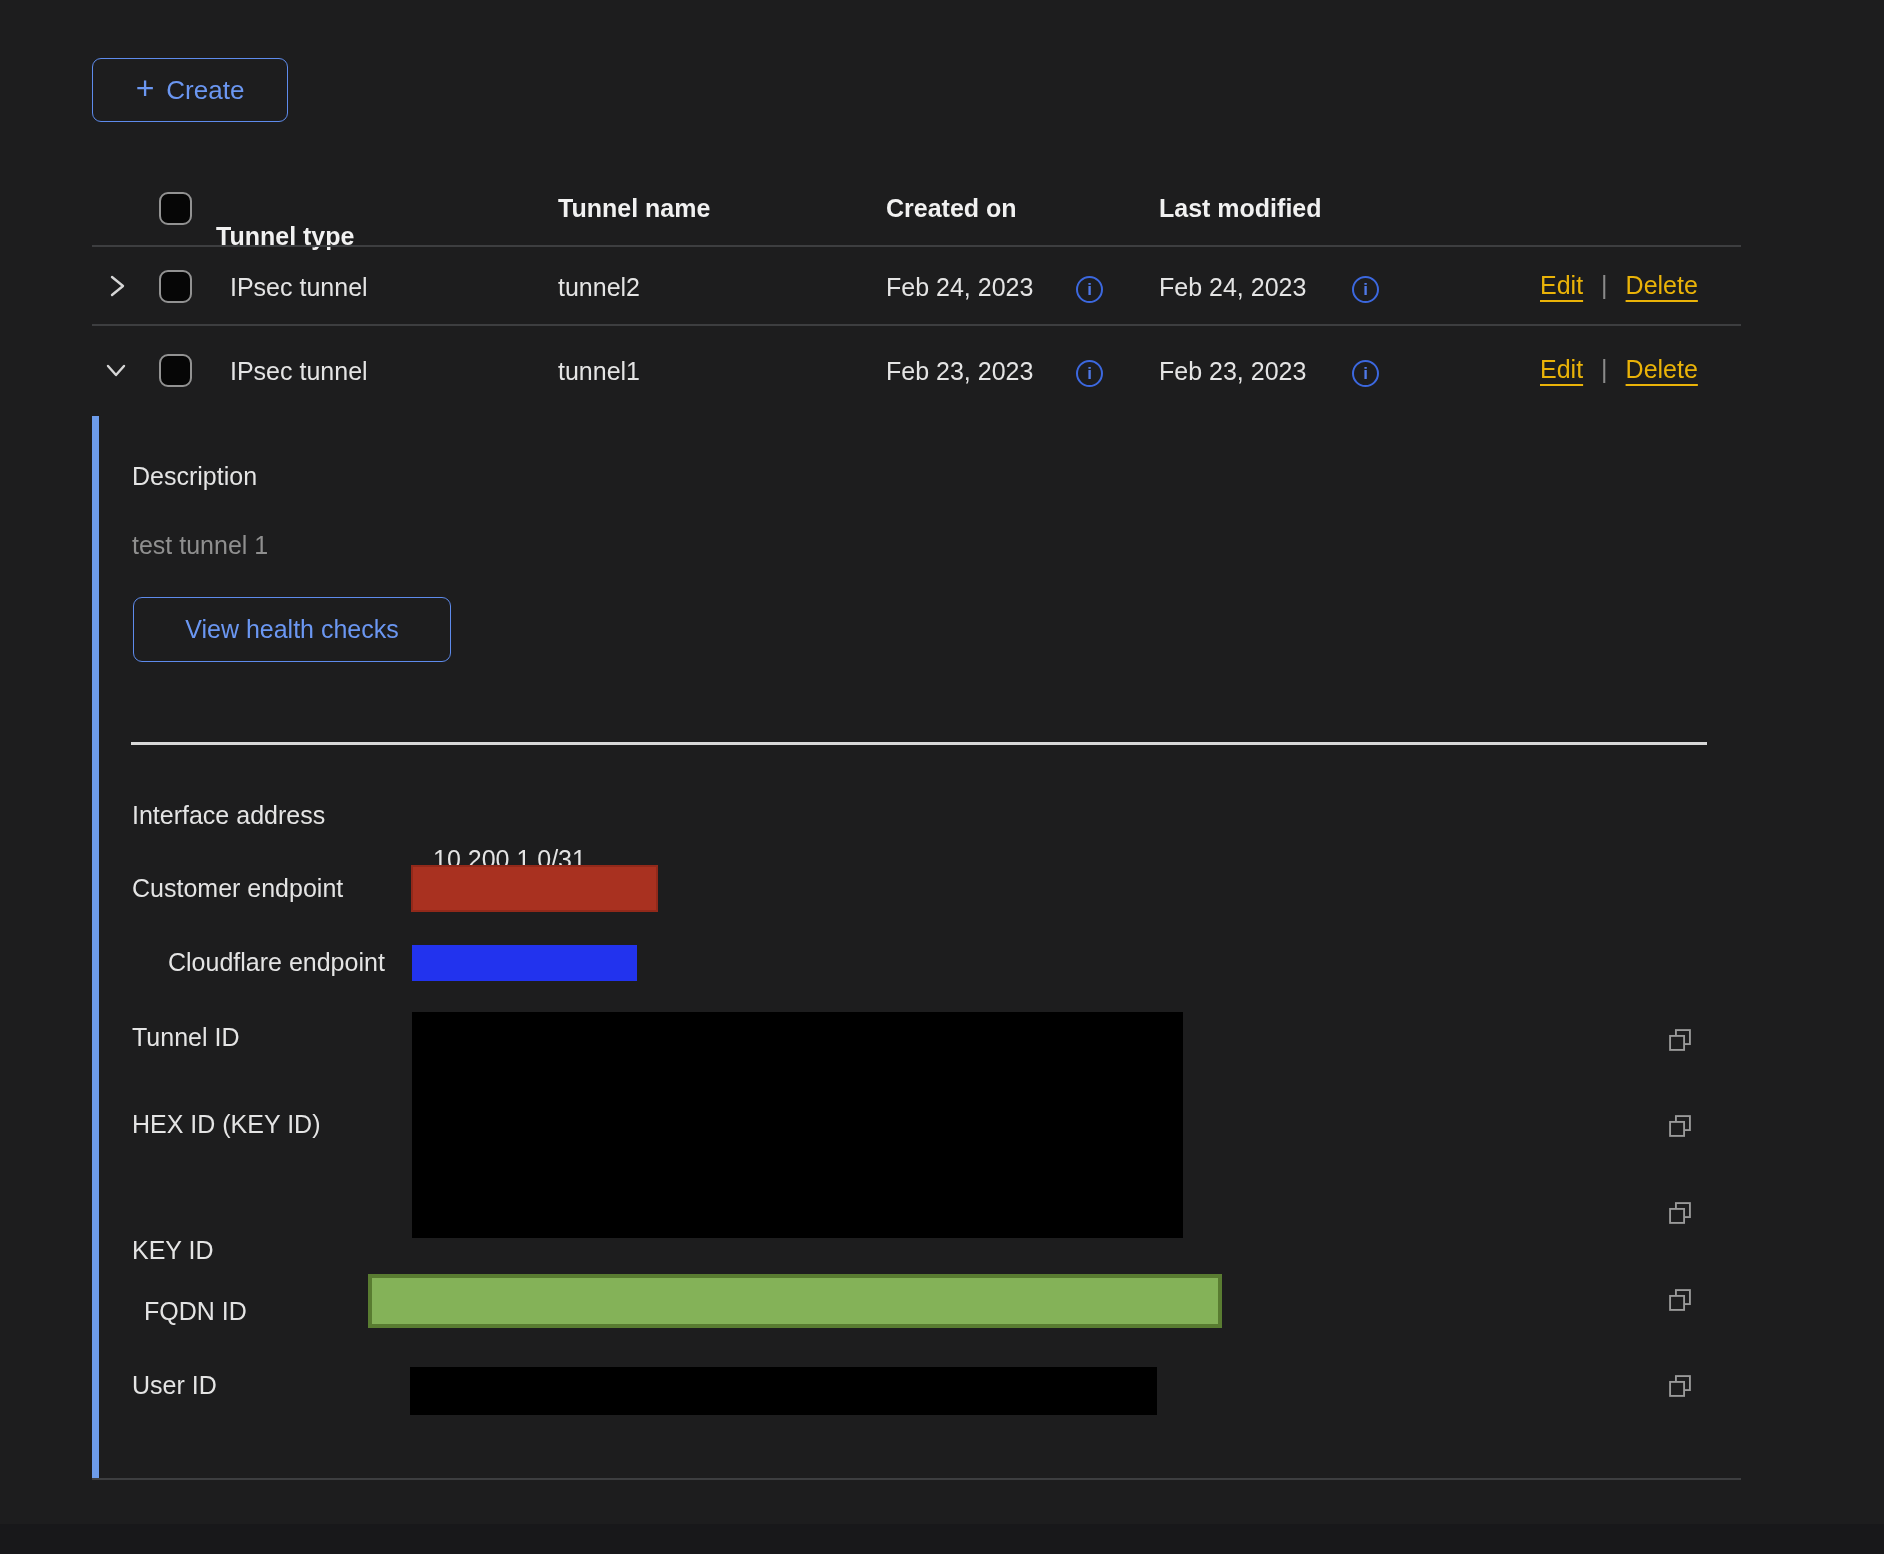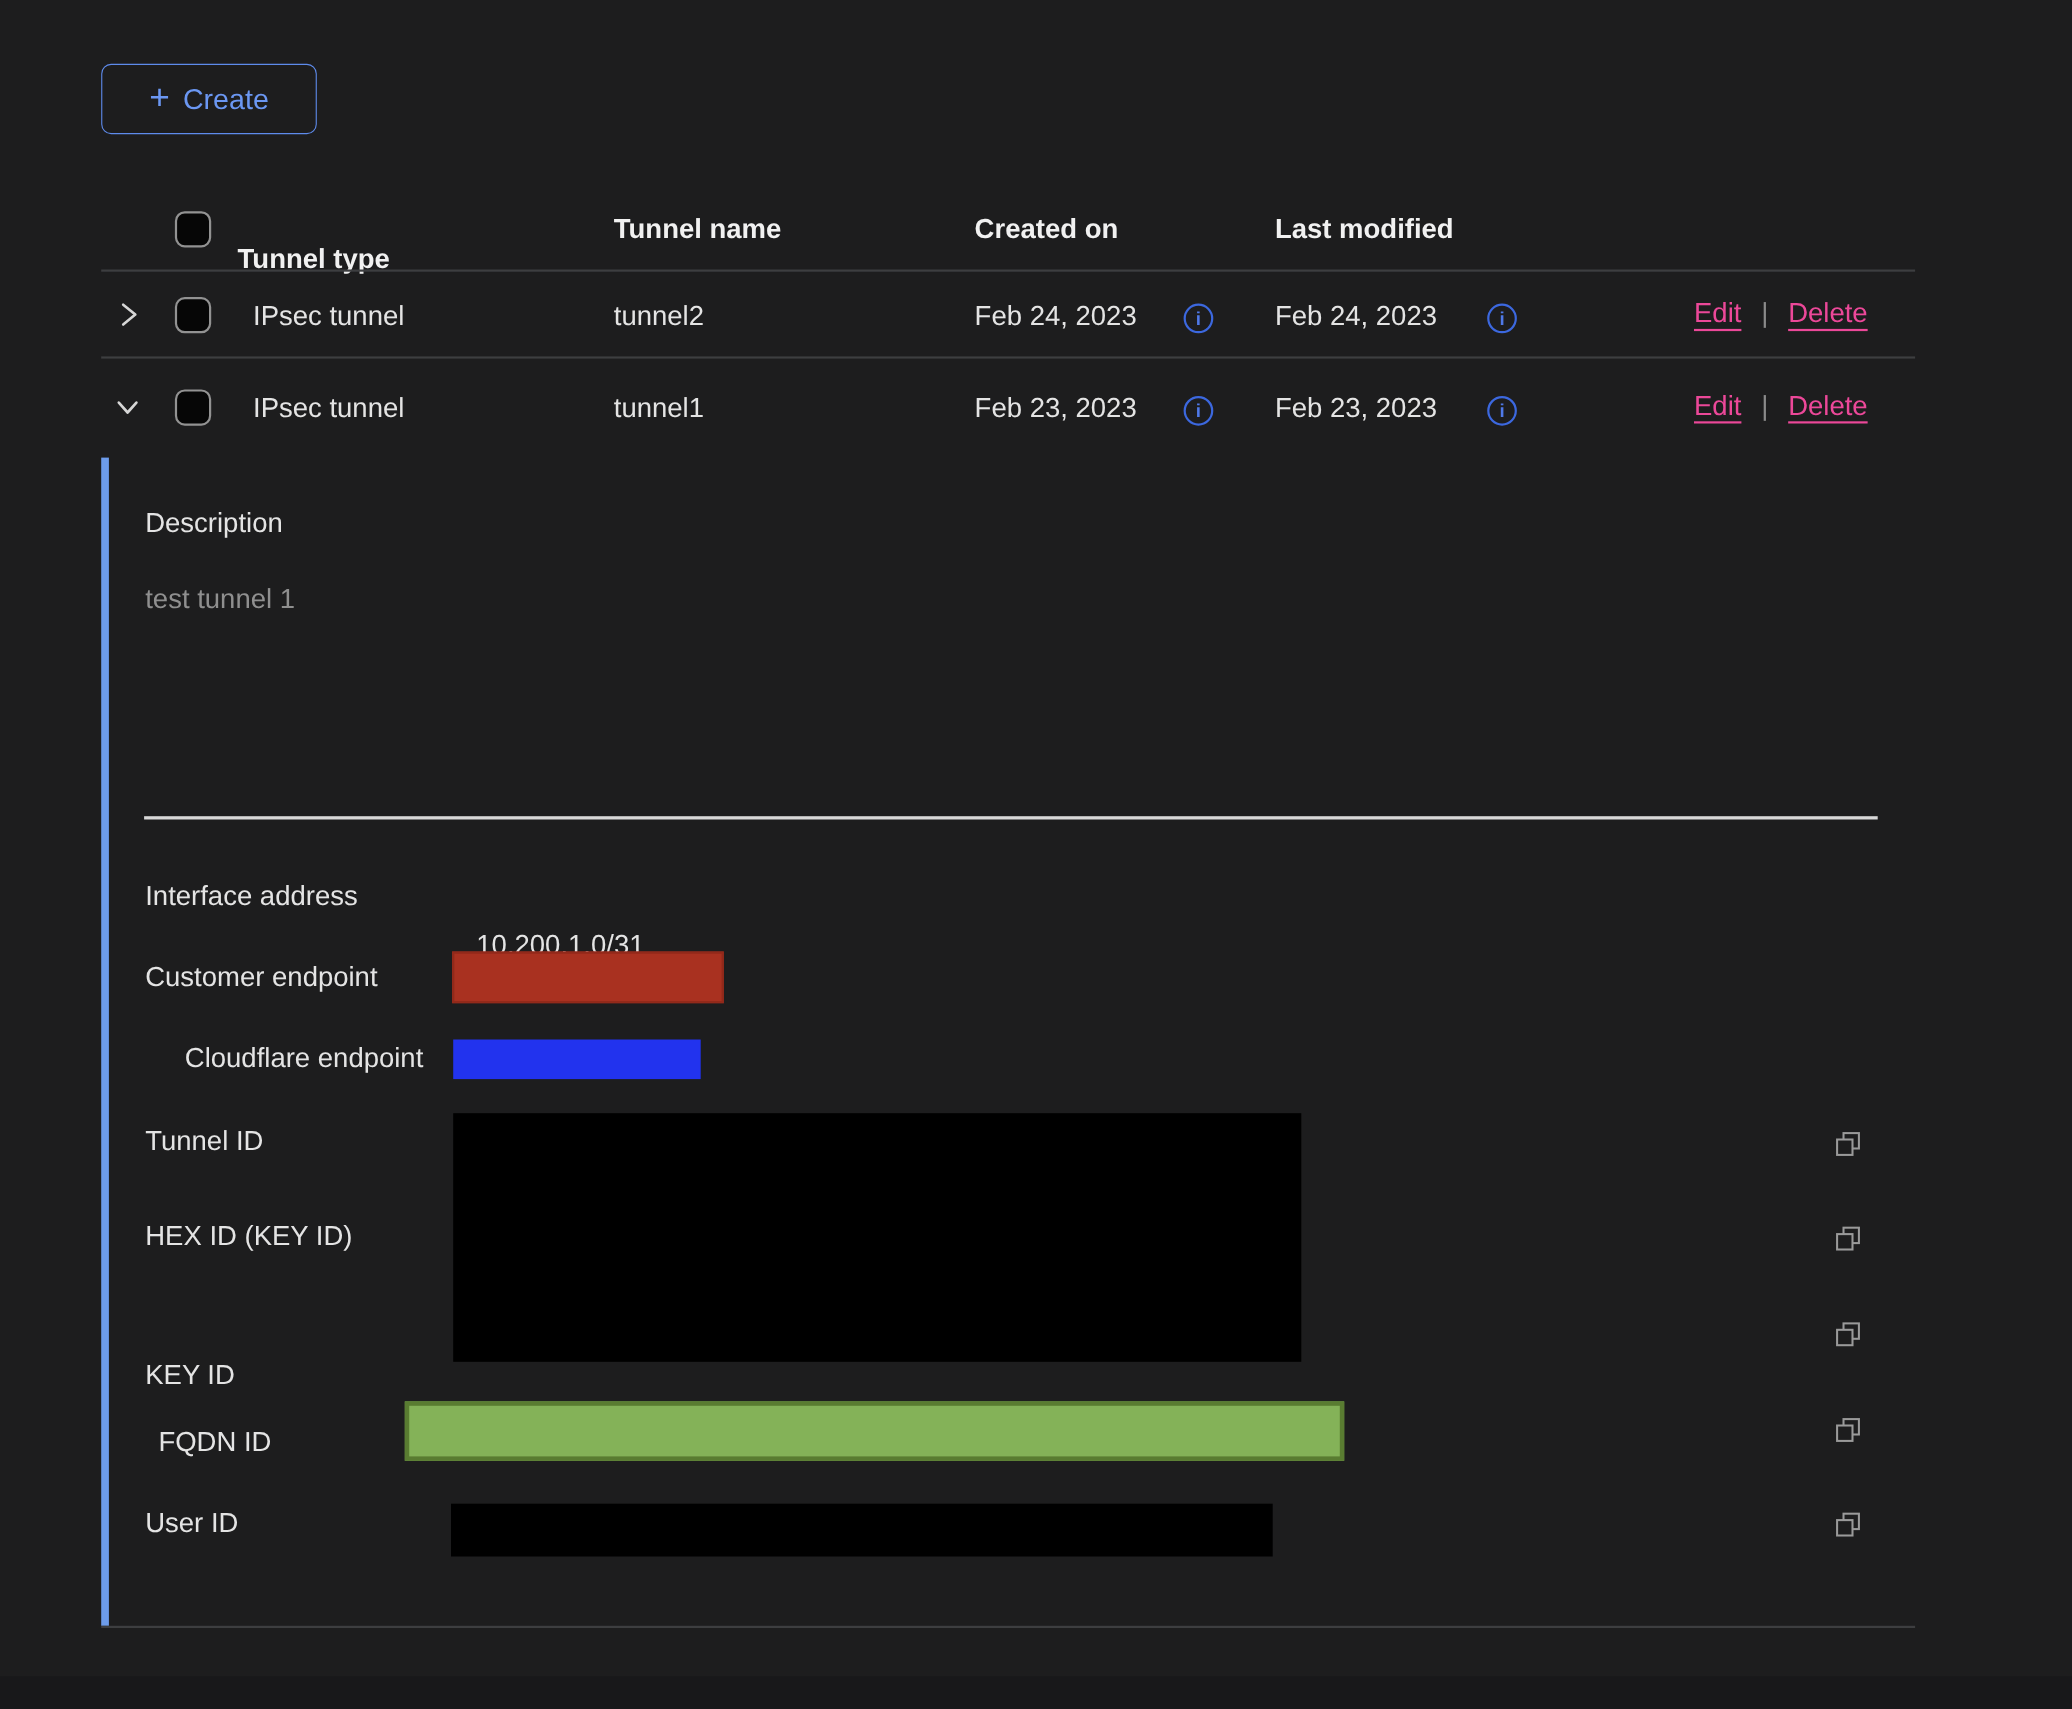--- a/index.html
+++ b/index.html
@@ -25,21 +25,21 @@
   
   .div-dark{height:1.5px;background:#3d3e40;}
   .div-light{height:2.5px;background:#d8d8d8;}
 
   
   .info-icon{display:inline-flex;align-items:center;justify-content:center;width:27px;height:27px;
     box-sizing:border-box;border:2px solid #3c68df;border-radius:50%;cursor:pointer;}
   .info-icon::after{content:"i";color:#4f79e8;font-size:17px;font-weight:600;line-height:1;}
 
   
-  .link{font-size:25px;color:#ec4899;text-decoration:underline;text-underline-offset:6px;cursor:pointer;text-align:right;}
+  .link{font-size:25px;color:#eab308;text-decoration:underline;text-underline-offset:6px;cursor:pointer;text-align:right;}
   .pipe{font-size:25px;color:#8a8a8a;}
   .actions{display:flex;gap:18px;align-items:baseline;}
 
   
   .accent-bar{width:7px;background:#6d9ceb;}
 
   
   .blk-red{background:#a93120;border:2px solid #92291a;box-sizing:border-box;}
   .blk-blue{background:#2233ee;}
   .blk-black{background:#000;}
@@ -100,20 +100,23 @@
     <span class="link">Edit</span>
     <span class="pipe">|</span>
     <span class="link">Delete</span>
   </div>
 
   <div class="accent-bar abs" style="left:92px;top:416px;height:1062px;"></div>
 
   <div class="cell abs" style="left:132px;top:462px;">Description</div>
   <div class="cell muted abs" style="left:132px;top:531px;">test tunnel 1</div>
 
+  <button class="btn-outline abs" style="left:133px;top:597px;width:318px;height:65px;font-size:25px;">
+    <span>View health checks</span>
+  </button>
 
   <div class="div-light abs" style="left:131px;top:742px;width:1576px;"></div>
 
   <div class="cell abs" style="left:132px;top:801px;">Interface address</div>
   <div class="cell abs" style="left:433px;top:845px;">10.200.1.0/31</div>
 
   <div class="cell abs" style="left:132px;top:874px;">Customer endpoint</div>
   <div class="blk-red abs" style="left:411px;top:865px;width:247px;height:47px;"></div>
 
   <div class="cell abs" style="left:132px;top:948px;margin-left:36px;">Cloudflare endpoint</div>

